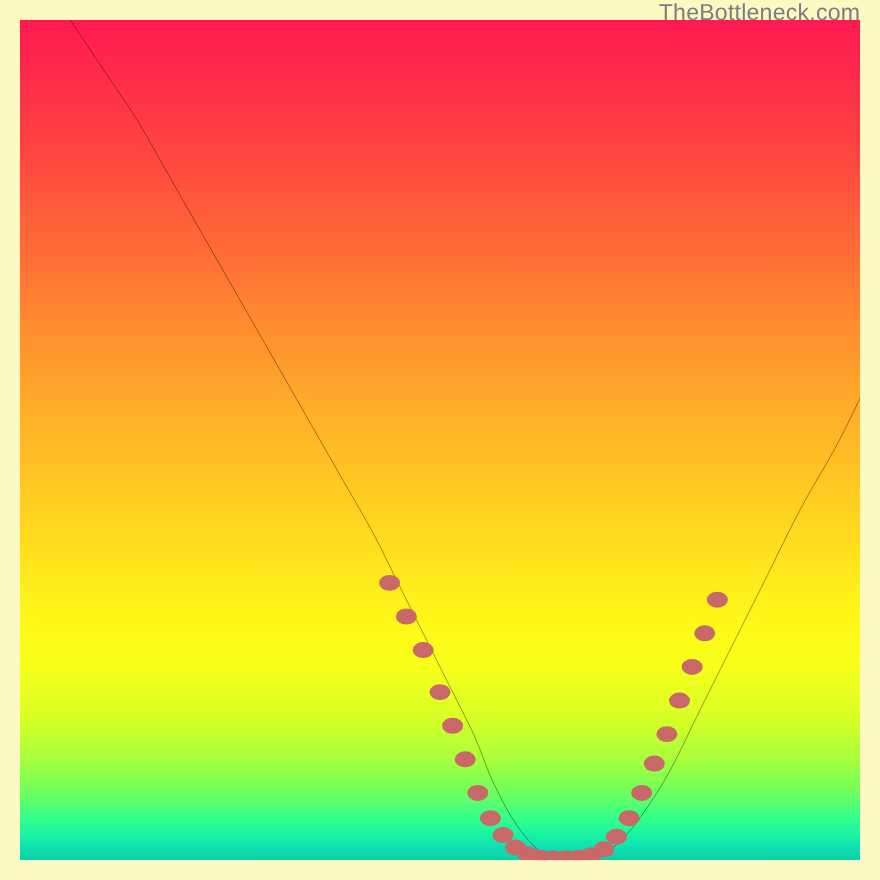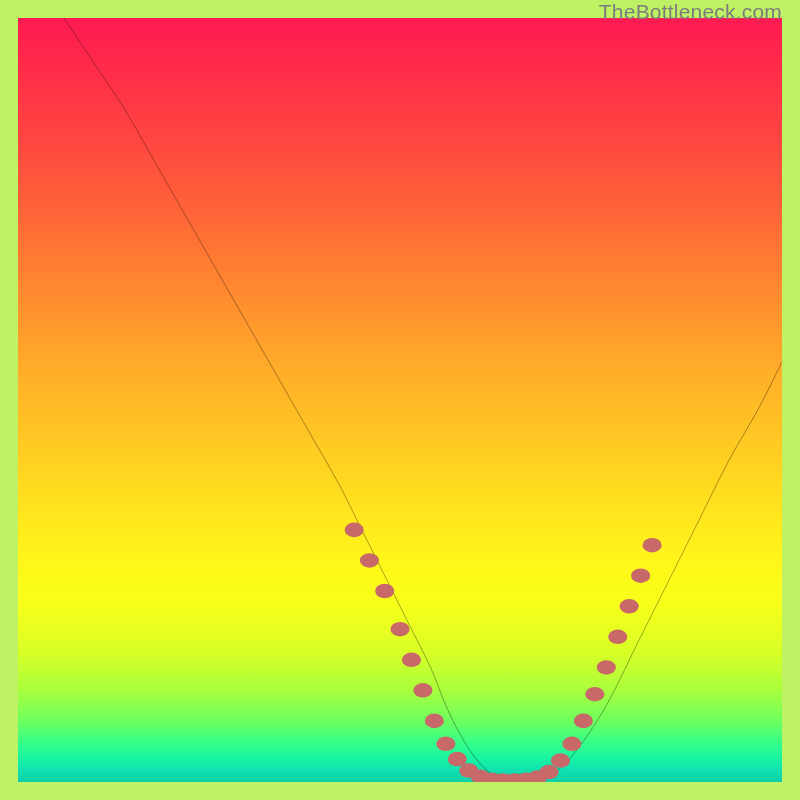--- a/index.html
+++ b/index.html
@@ -8,21 +8,21 @@
     width: 800px;
     height: 800px;
     background: #000;
     overflow: hidden;
     font-family: Arial, Helvetica, sans-serif;
   }
   .stage {
     position: relative;
     width: 800px;
     height: 800px;
-    background: #bef264;
+    background: #fef9c3;
   }
   .plot-area {
     position: absolute;
     left: 18px;
     top: 18px;
     width: 764px;
     height: 764px;
     overflow: hidden;
   }
   .gradient-fill {

